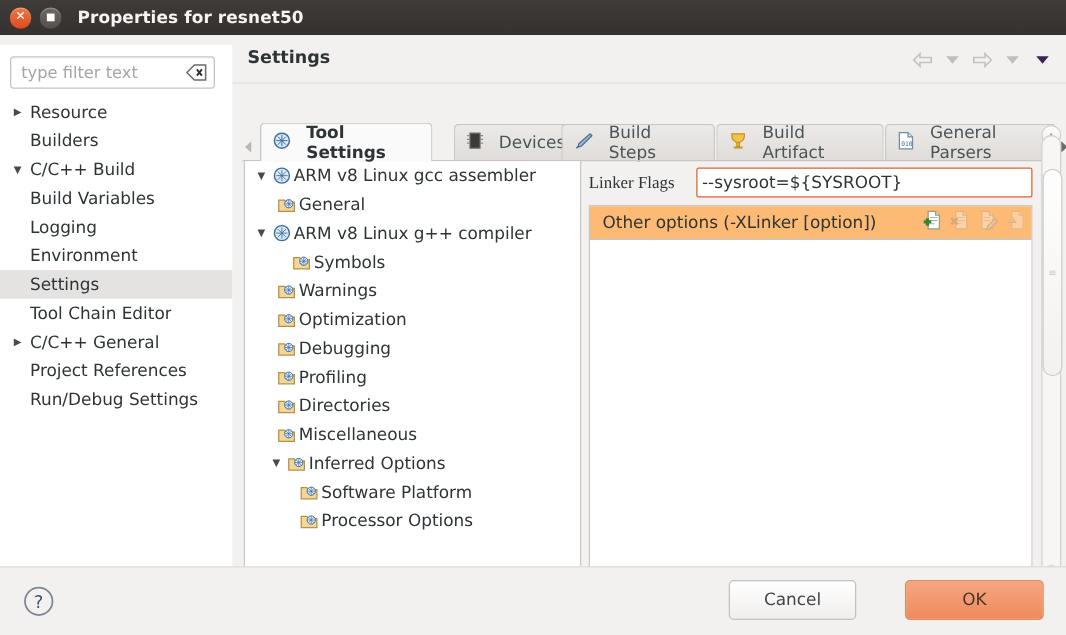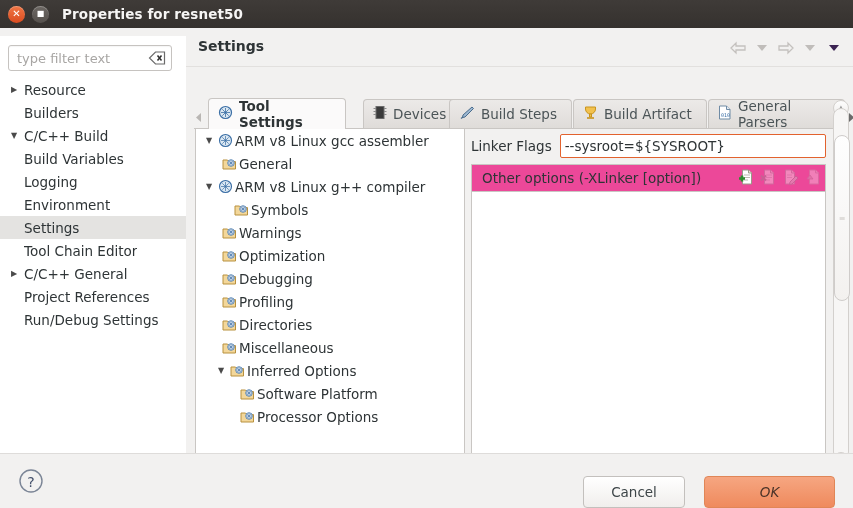--- a/index.html
+++ b/index.html
@@ -133,21 +133,21 @@
   }
   .tab-scroll-left {
     position: absolute; left: 0; top: 12px; width: 10px; height: 14px;
     display: flex; align-items: center; justify-content: center;
   }
   .tab {
     position: absolute; top: 1px; height: 29px;
     border: 1px solid #c9c6c3; border-bottom: none;
     border-radius: 4px 4px 0 0;
     background: linear-gradient(to bottom,#eceae8,#dfdcd9);
-    display: flex; align-items: center; gap: 6px;
+    display: flex; align-items: center; gap: 12px;
     padding: 0 9px; font-size: 13.5px; color: #4b5457;
     box-sizing: border-box;
   }
   .tab.active {
     background: #fbfafa; color: #2e3436; font-weight: bold;
     border-color: #c9c6c3; z-index: 3; height: 31px; top: 0;
   }
   .tab-scroll-right {
     position: absolute; top: 12px; width: 10px; height: 14px;
     display: flex; align-items: center; justify-content: center;
@@ -171,33 +171,33 @@
   .tt-icon { flex: 0 0 19px; display: flex; align-items: center; justify-content: center; }
 
   
   .opt-pane {
     position: absolute; left: 285px; top: 101px; width: 355px; height: 338px;
   }
   .flag-row {
     position: absolute; left: 0; top: 3px; width: 355px; height: 28px;
     display: flex; align-items: center;
   }
-  .flag-label { font-size: 13.5px; color: #2e3436; margin-right: 8px; }
+  .flag-label { font-size: 13.5px; color: #2e3436; margin-right: 17px; font-family: Liberation Serif, serif; }
   .flag-input {
     flex: 1; height: 24px; box-sizing: border-box;
     border: 1px solid #e2622e; border-radius: 2px;
     background: #ffffff; font-family: inherit; font-size: 13.5px;
     color: #2e3436; padding: 0 4px; outline: none;
   }
   .box {
     position: absolute; left: 0; top: 35px; width: 353px; height: 288px;
     border: 1px solid #c9c6c3; background: #ffffff;
   }
   .box-head {
-    height: 26px; background: #ec4899; border-bottom: 1px solid #c9c6c3;
+    height: 26px; background: #fdba74; border-bottom: 1px solid #c9c6c3;
     display: flex; align-items: center; padding-left: 10px;
     font-size: 13.5px; color: #2e3436;
   }
   .head-tools { margin-left: auto; display: flex; align-items: center; gap: 5px; padding-right: 4px;}
   .box-body { height: 260px; background: #fff; }
   .box2 {
     position: absolute; left: 0; top: 329px; width: 353px; height: 10px;
     border: 1px solid #c9c6c3; border-bottom: none; background: #fff;
   }
 
@@ -234,34 +234,32 @@
   }
   .help-btn {
     position: absolute; left: 18px; top: 14px; width: 26px; height: 26px;
     display: flex; align-items: center; justify-content: center;
   }
   .btn {
     position: absolute; top: 10px; height: 32px;
     border-radius: 4px; font-family: inherit; font-size: 13.5px;
     display: flex; align-items: center; justify-content: center;
     box-sizing: border-box;
-    margin-top: 12px;
   }
   .btn-cancel {
     right: 168px; width: 102px;
     border: 1px solid #c3c0bd;
     background: linear-gradient(to bottom,#ffffff,#f0eeec);
     color: #3d4548;
   }
   .btn-ok {
-    right: 18px; width: 131px;
+    right: 18px; width: 111px;
     border: 1px solid #e08657;
     background: linear-gradient(to bottom,#f6a681,#ef8a5d);
     color: #4a3328;
-    font-style: italic;
   }
 </style>
 </head>
 <body>
 
 <div id="app">
 
   <div class="titlebar">
     <div class="win-btn win-close">
       <span class="glyph">✕</span>

